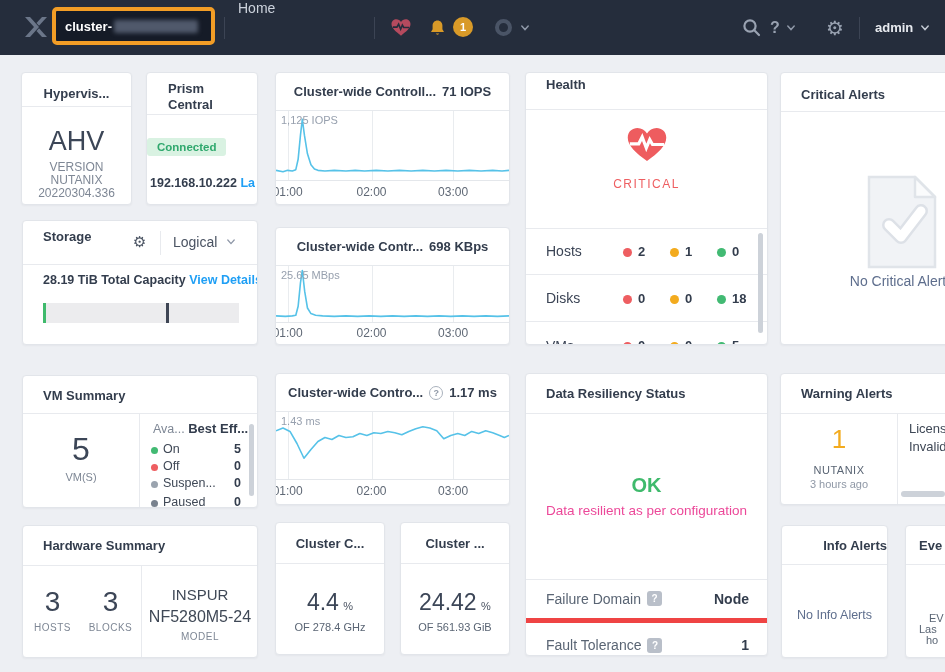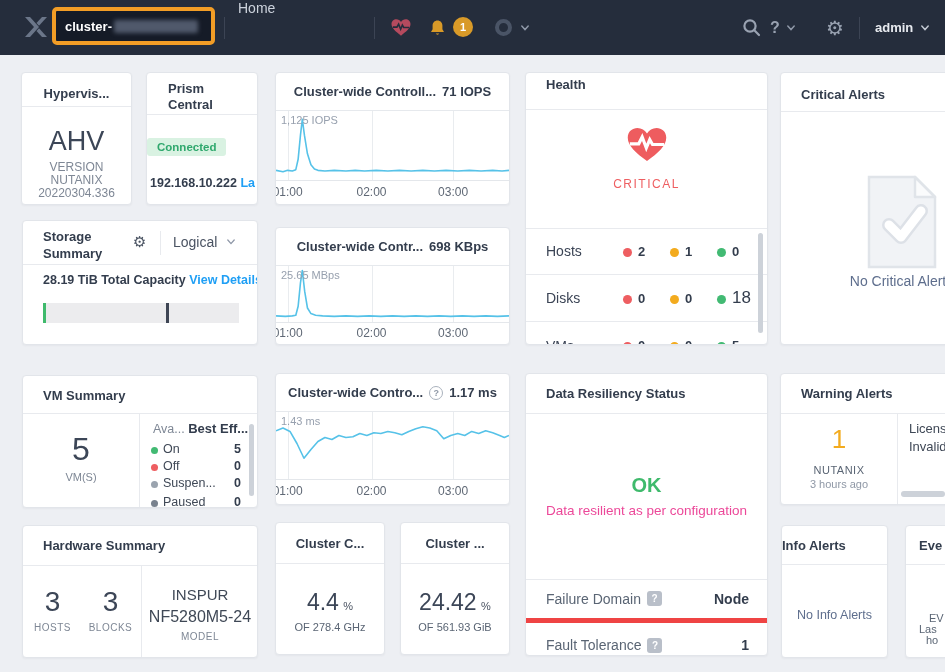--- a/index.html
+++ b/index.html
@@ -234,21 +234,21 @@
     <div style="position:absolute;top:155px;left:0;right:0;height:47px;border-bottom:1px solid #e8eaee;display:flex;align-items:center">
       <span style="margin-left:20px;width:72px;font-size:14px;color:#3b4455">Hosts</span>
       <span style="position:absolute;left:97px;font-size:13px;font-weight:bold;color:#333d4d"><i class="dot d-crit"></i><span>2</span></span>
       <span style="position:absolute;left:144px;font-size:13px;font-weight:bold;color:#333d4d"><i class="dot d-warn"></i><span>1</span></span>
       <span style="position:absolute;left:191px;font-size:13px;font-weight:bold;color:#333d4d"><i class="dot d-ok"></i><span>0</span></span>
     </div>
     <div style="position:absolute;top:202px;left:0;right:0;height:47px;border-bottom:1px solid #e8eaee;display:flex;align-items:center">
       <span style="margin-left:20px;width:72px;font-size:14px;color:#3b4455">Disks</span>
       <span style="position:absolute;left:97px;font-size:13px;font-weight:bold;color:#333d4d"><i class="dot d-crit"></i><span>0</span></span>
       <span style="position:absolute;left:144px;font-size:13px;font-weight:bold;color:#333d4d"><i class="dot d-warn"></i><span>0</span></span>
-      <span style="position:absolute;left:191px;font-size:17px;font-weight:normal;color:#333d4d"><i class="dot d-ok"></i><span>18</span></span>
+      <span style="position:absolute;left:191px;font-size:13px;font-weight:bold;color:#333d4d"><i class="dot d-ok"></i><span>18</span></span>
     </div>
     <div style="position:absolute;top:249px;left:0;right:0;height:47px;display:flex;align-items:center">
       <span style="margin-left:20px;width:72px;font-size:14px;color:#3b4455">VMs</span>
       <span style="position:absolute;left:97px;font-size:13px;font-weight:bold;color:#333d4d"><i class="dot d-crit"></i><span>0</span></span>
       <span style="position:absolute;left:144px;font-size:13px;font-weight:bold;color:#333d4d"><i class="dot d-warn"></i><span>0</span></span>
       <span style="position:absolute;left:191px;font-size:13px;font-weight:bold;color:#333d4d"><i class="dot d-ok"></i><span>5</span></span>
     </div>
     <div class="scrollbar-v" style="right:4px;top:160px;height:100px"></div>
   </section>
 
@@ -260,21 +260,20 @@
       <path d="M50 2 V22 H70 Z" fill="#fafbfc" stroke="#e0e4e9" stroke-width="2.5" stroke-linejoin="round"></path>
       <polyline points="24,50 36,62 56,36" fill="none" stroke="#dde1e7" stroke-width="14" stroke-linecap="round" stroke-linejoin="round"></polyline>
       <polyline points="24,50 36,62 56,36" fill="none" stroke="#ffffff" stroke-width="9" stroke-linecap="round" stroke-linejoin="round"></polyline>
     </svg>
     <div style="position:absolute;top:200px;width:100%;text-align:center;font-size:14px;color:#5e6e8d">No Critical Alerts</div>
   </section>
 
   <section class="card" style="left:22px;top:220px;width:236px;height:125px">
     <div class="chead" style="top:7px;padding-left:20px;line-height:17px">
       <div>Storage</div>
-      <div>Summary</div>
     </div>
     <span style="position:absolute;left:110px;top:12px;font-size:15px;color:#4a5362;cursor:pointer">⚙</span>
     <div class="vbar" style="left:137px;top:10px;height:24px"></div>
     <div style="position:absolute;left:150px;top:13px;font-size:14px;color:#4a5362;cursor:pointer;display:flex;align-items:center;gap:10px">
       <span>Logical</span>
       <svg class="chev" width="10" height="7" viewBox="0 0 10 7">
           <polyline points="1,1 5,5.5 9,1" fill="none" stroke="#8f98a8" stroke-width="1.6" stroke-linecap="round"></polyline>
         </svg>
     </div>
     <div class="divider" style="top:43px"></div>
@@ -378,21 +377,21 @@
     <div class="chead" style="top:13px;text-align:center">Cluster ...</div>
     <div class="divider" style="top:40px"></div>
     <div style="position:absolute;top:66px;width:100%;text-align:center">
       <span class="big-light" style="font-size:23px">24.42</span>
       <span style="font-size:11px;color:#4a5362">%</span>
     </div>
     <div style="position:absolute;top:98px;width:100%;text-align:center;font-size:11px;color:#5a6574">OF 561.93 GiB</div>
   </section>
 
   <section class="card" style="left:781px;top:525px;width:107px;height:133px">
-    <div class="chead" style="top:12px;text-align:left">Info Alerts</div>
+    <div class="chead" style="top:12px;text-align:right">Info Alerts</div>
     <div class="divider" style="top:38px"></div>
     <div style="position:absolute;top:82px;width:100%;text-align:center;font-size:12.5px;color:#5e6e8d">No Info Alerts</div>
   </section>
 
   <section class="card" style="left:905px;top:525px;width:243px;height:133px">
     <div class="chead" style="top:12px;padding-left:13px">Eve</div>
     <div class="divider" style="top:38px"></div>
     <span style="position:absolute;left:23px;top:86px;font-size:11px;color:#5a6574">EV</span>
     <span style="position:absolute;left:13px;top:97px;font-size:11px;color:#5a6574">Las</span>
     <span style="position:absolute;left:20px;top:108px;font-size:11px;color:#5a6574">ho</span>

